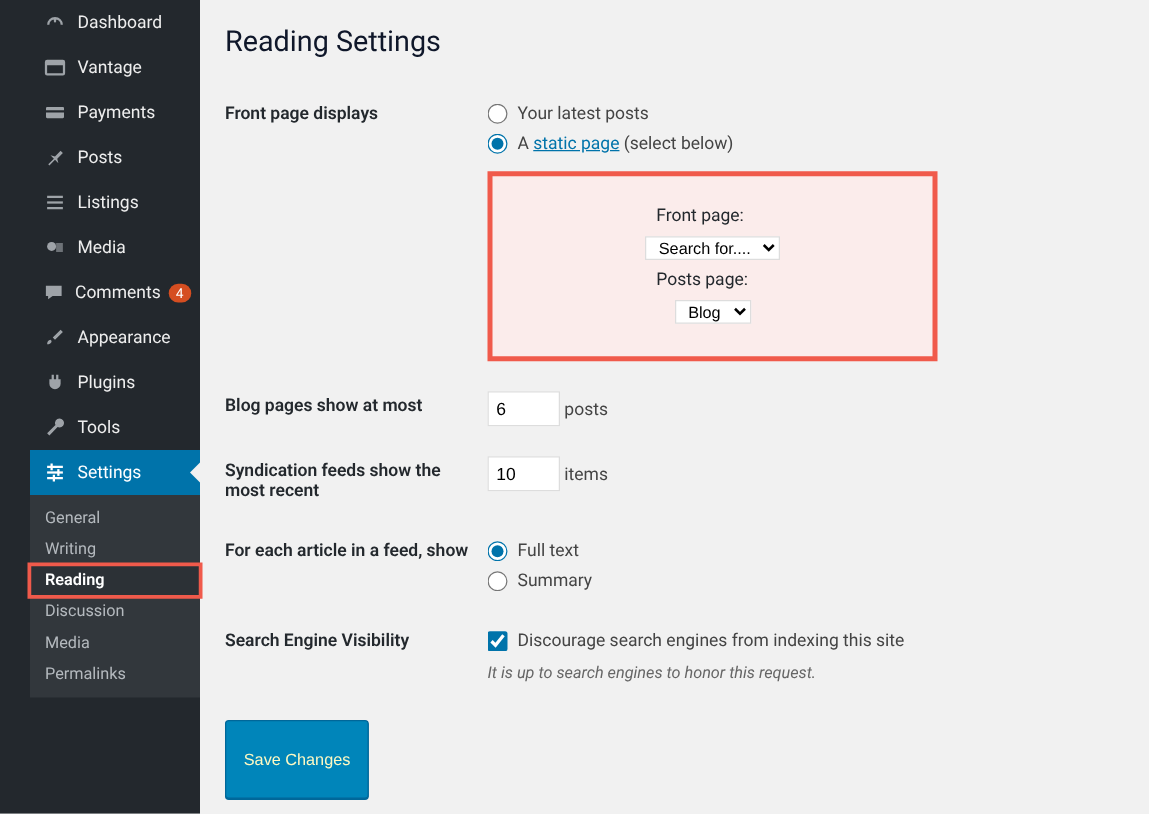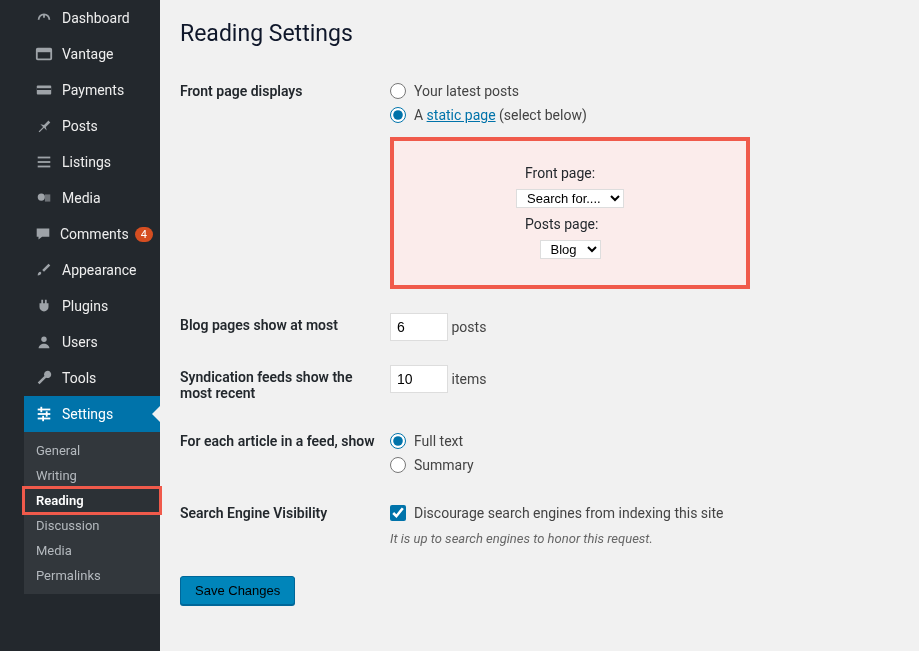--- a/index.html
+++ b/index.html
@@ -151,22 +151,22 @@
     padding: 2px 6px;
     border: 1px solid #ddd;
     background: #fff;
     font-size: 14px;
   }
   .desc { color: #666; font-style: italic; margin-top: 6px; font-size: 13px; }
   .save-btn {
     margin-top: 18px;
     background: #0085ba;
     border: 1px solid #006799;
-    color: #000000;
-    padding: 6px 14px;
+    color: #fef9c3;
+    padding: 23px 14px;
     font-size: 13px;
     cursor: pointer;
     border-radius: 3px;
     box-shadow: 0 1px 0 #006799;
   }
 </style>
 </head>
 <body>
 
 <nav class="sidebar">
@@ -252,29 +252,20 @@
 
   <div class="menu-item">
     <span class="icon">
       <svg width="18" height="18" viewBox="0 0 20 20">
           <path d="M7 3v4H5v4a5 5 0 0010 0V7h-2V3h-2v4H9V3z"></path>
         </svg>
     </span>
     <span>Plugins</span>
   </div>
 
-  <div class="menu-item">
-    <span class="icon">
-      <svg width="18" height="18" viewBox="0 0 20 20">
-          <circle cx="10" cy="7" r="3"></circle>
-          <path d="M4 17c0-3 3-5 6-5s6 2 6 5z"></path>
-        </svg>
-    </span>
-    <span>Users</span>
-  </div>
 
   <div class="menu-item">
     <span class="icon">
       <svg width="18" height="18" viewBox="0 0 20 20">
           <path d="M14 2a4 4 0 00-3.6 5.7L3 15l2 2 7.3-7.4A4 4 0 1014 2z"></path>
         </svg>
     </span>
     <span>Tools</span>
   </div>
 

